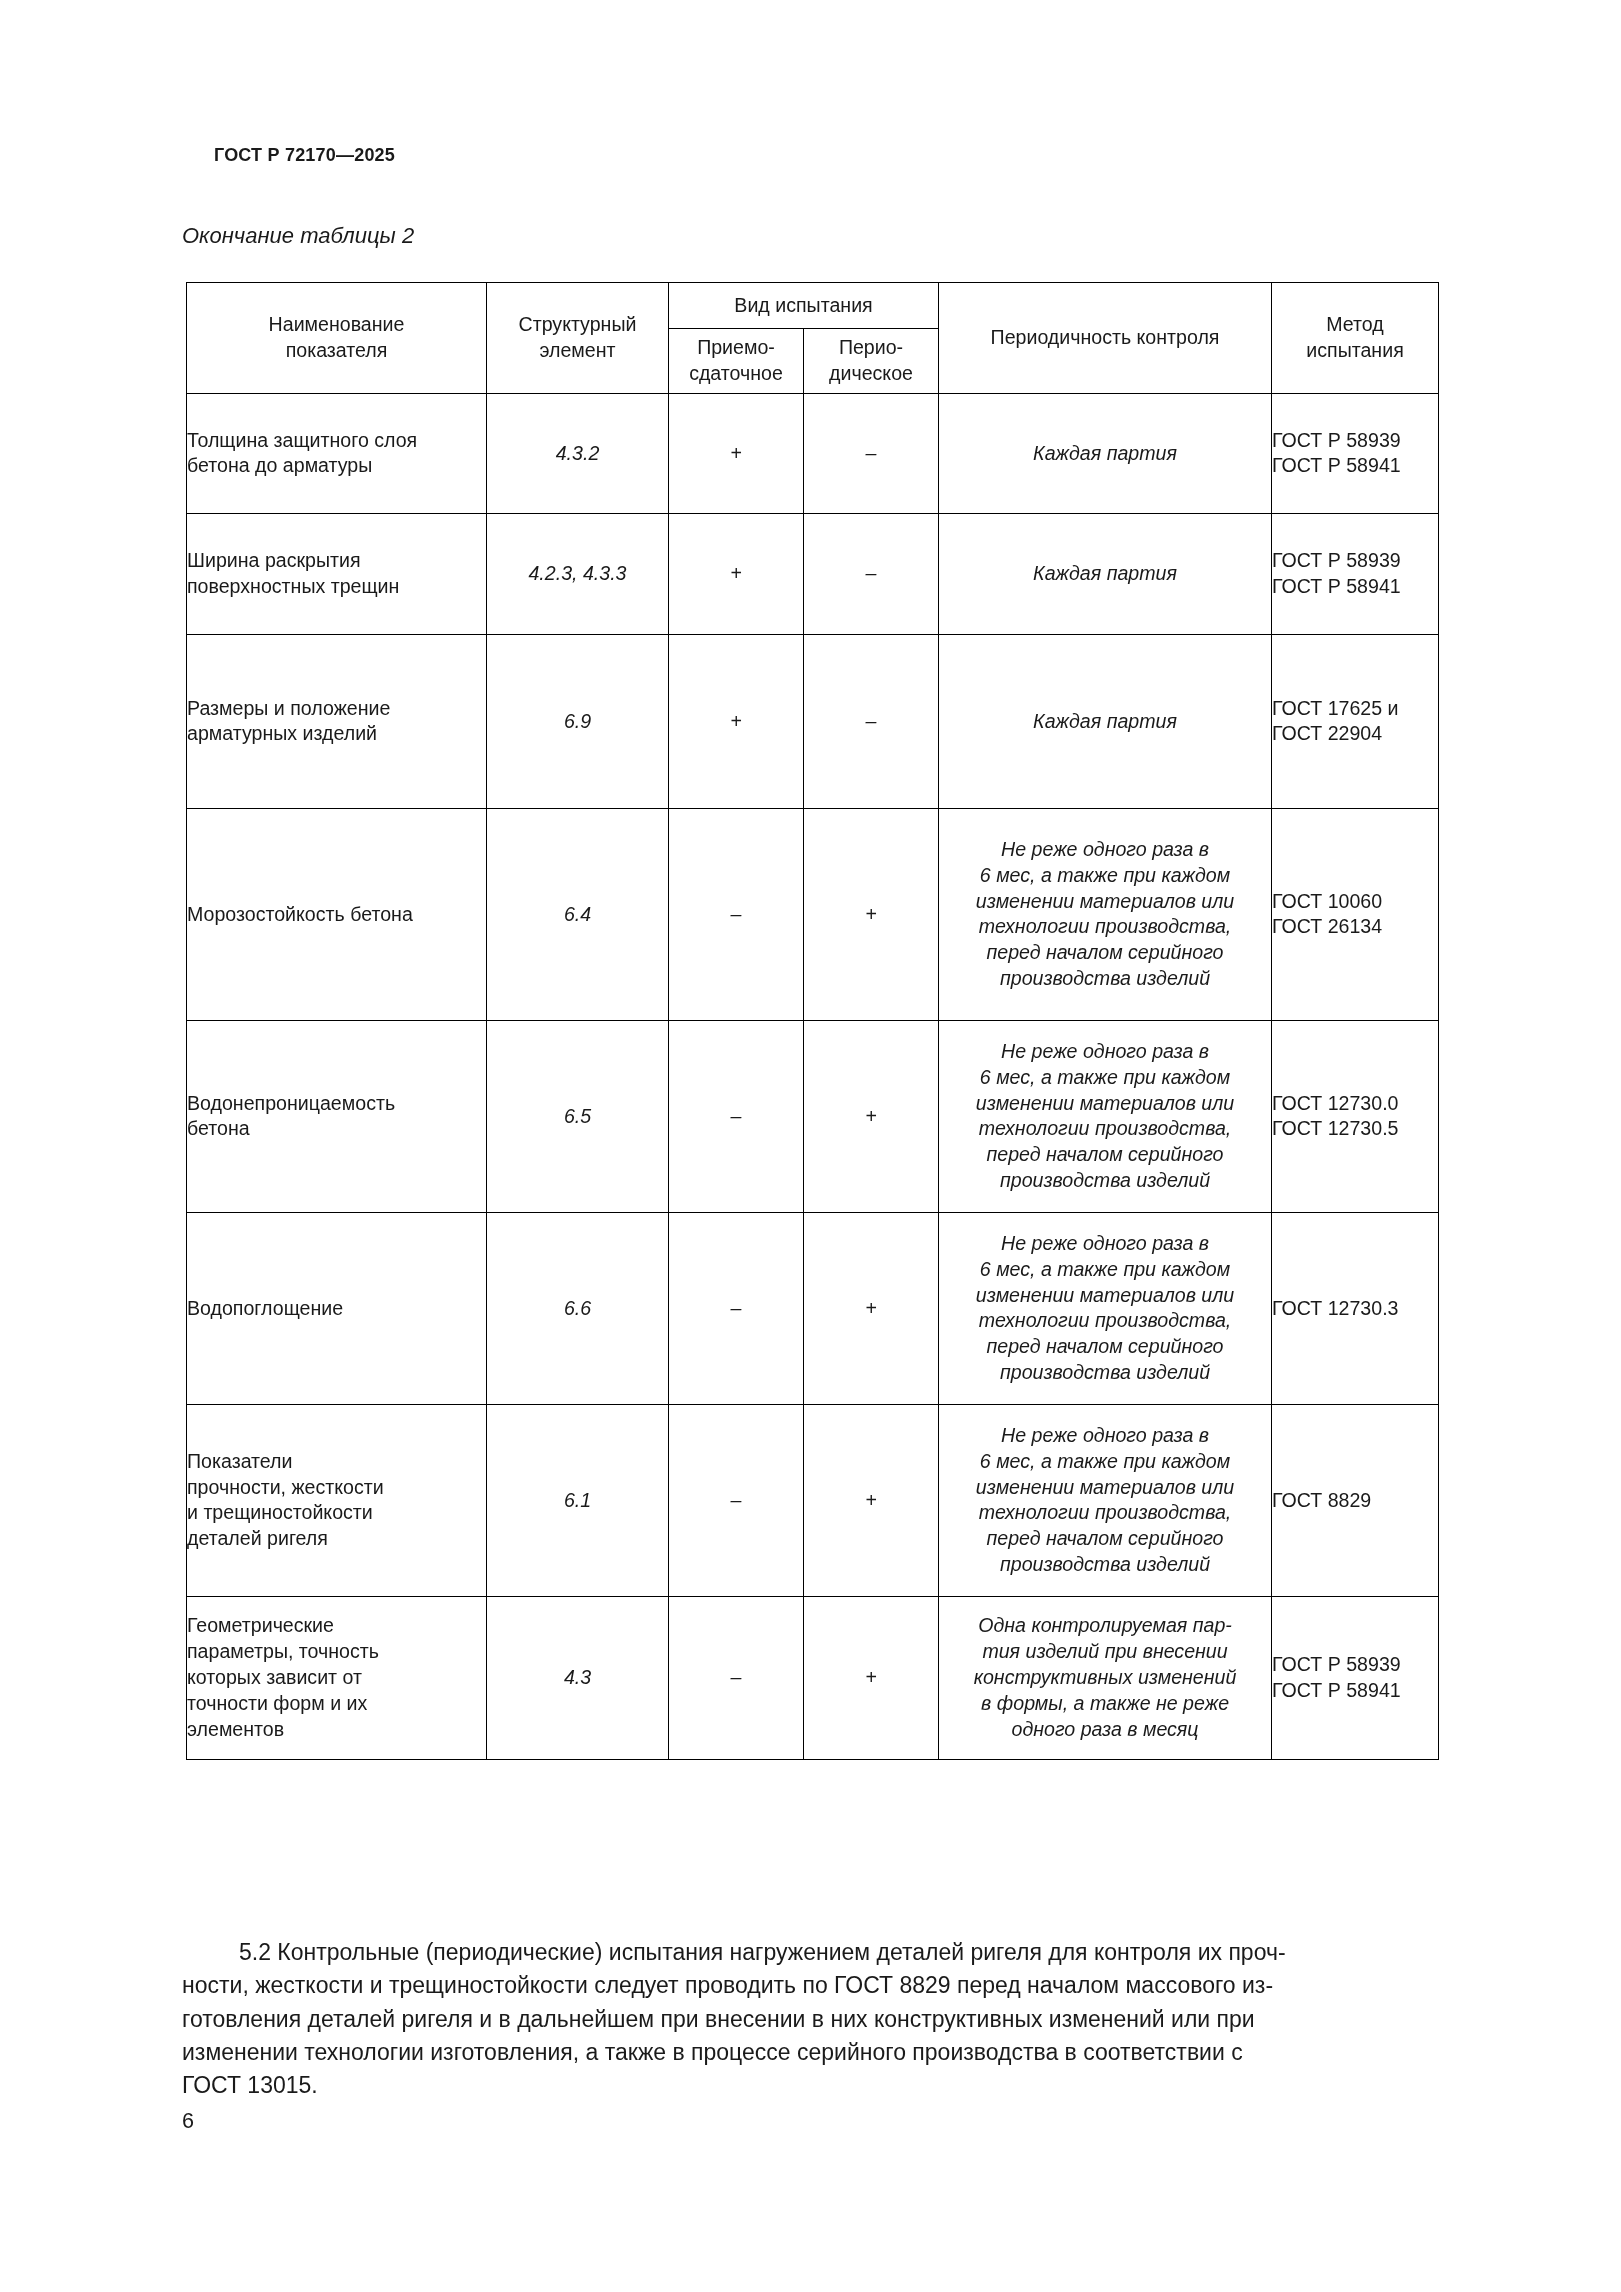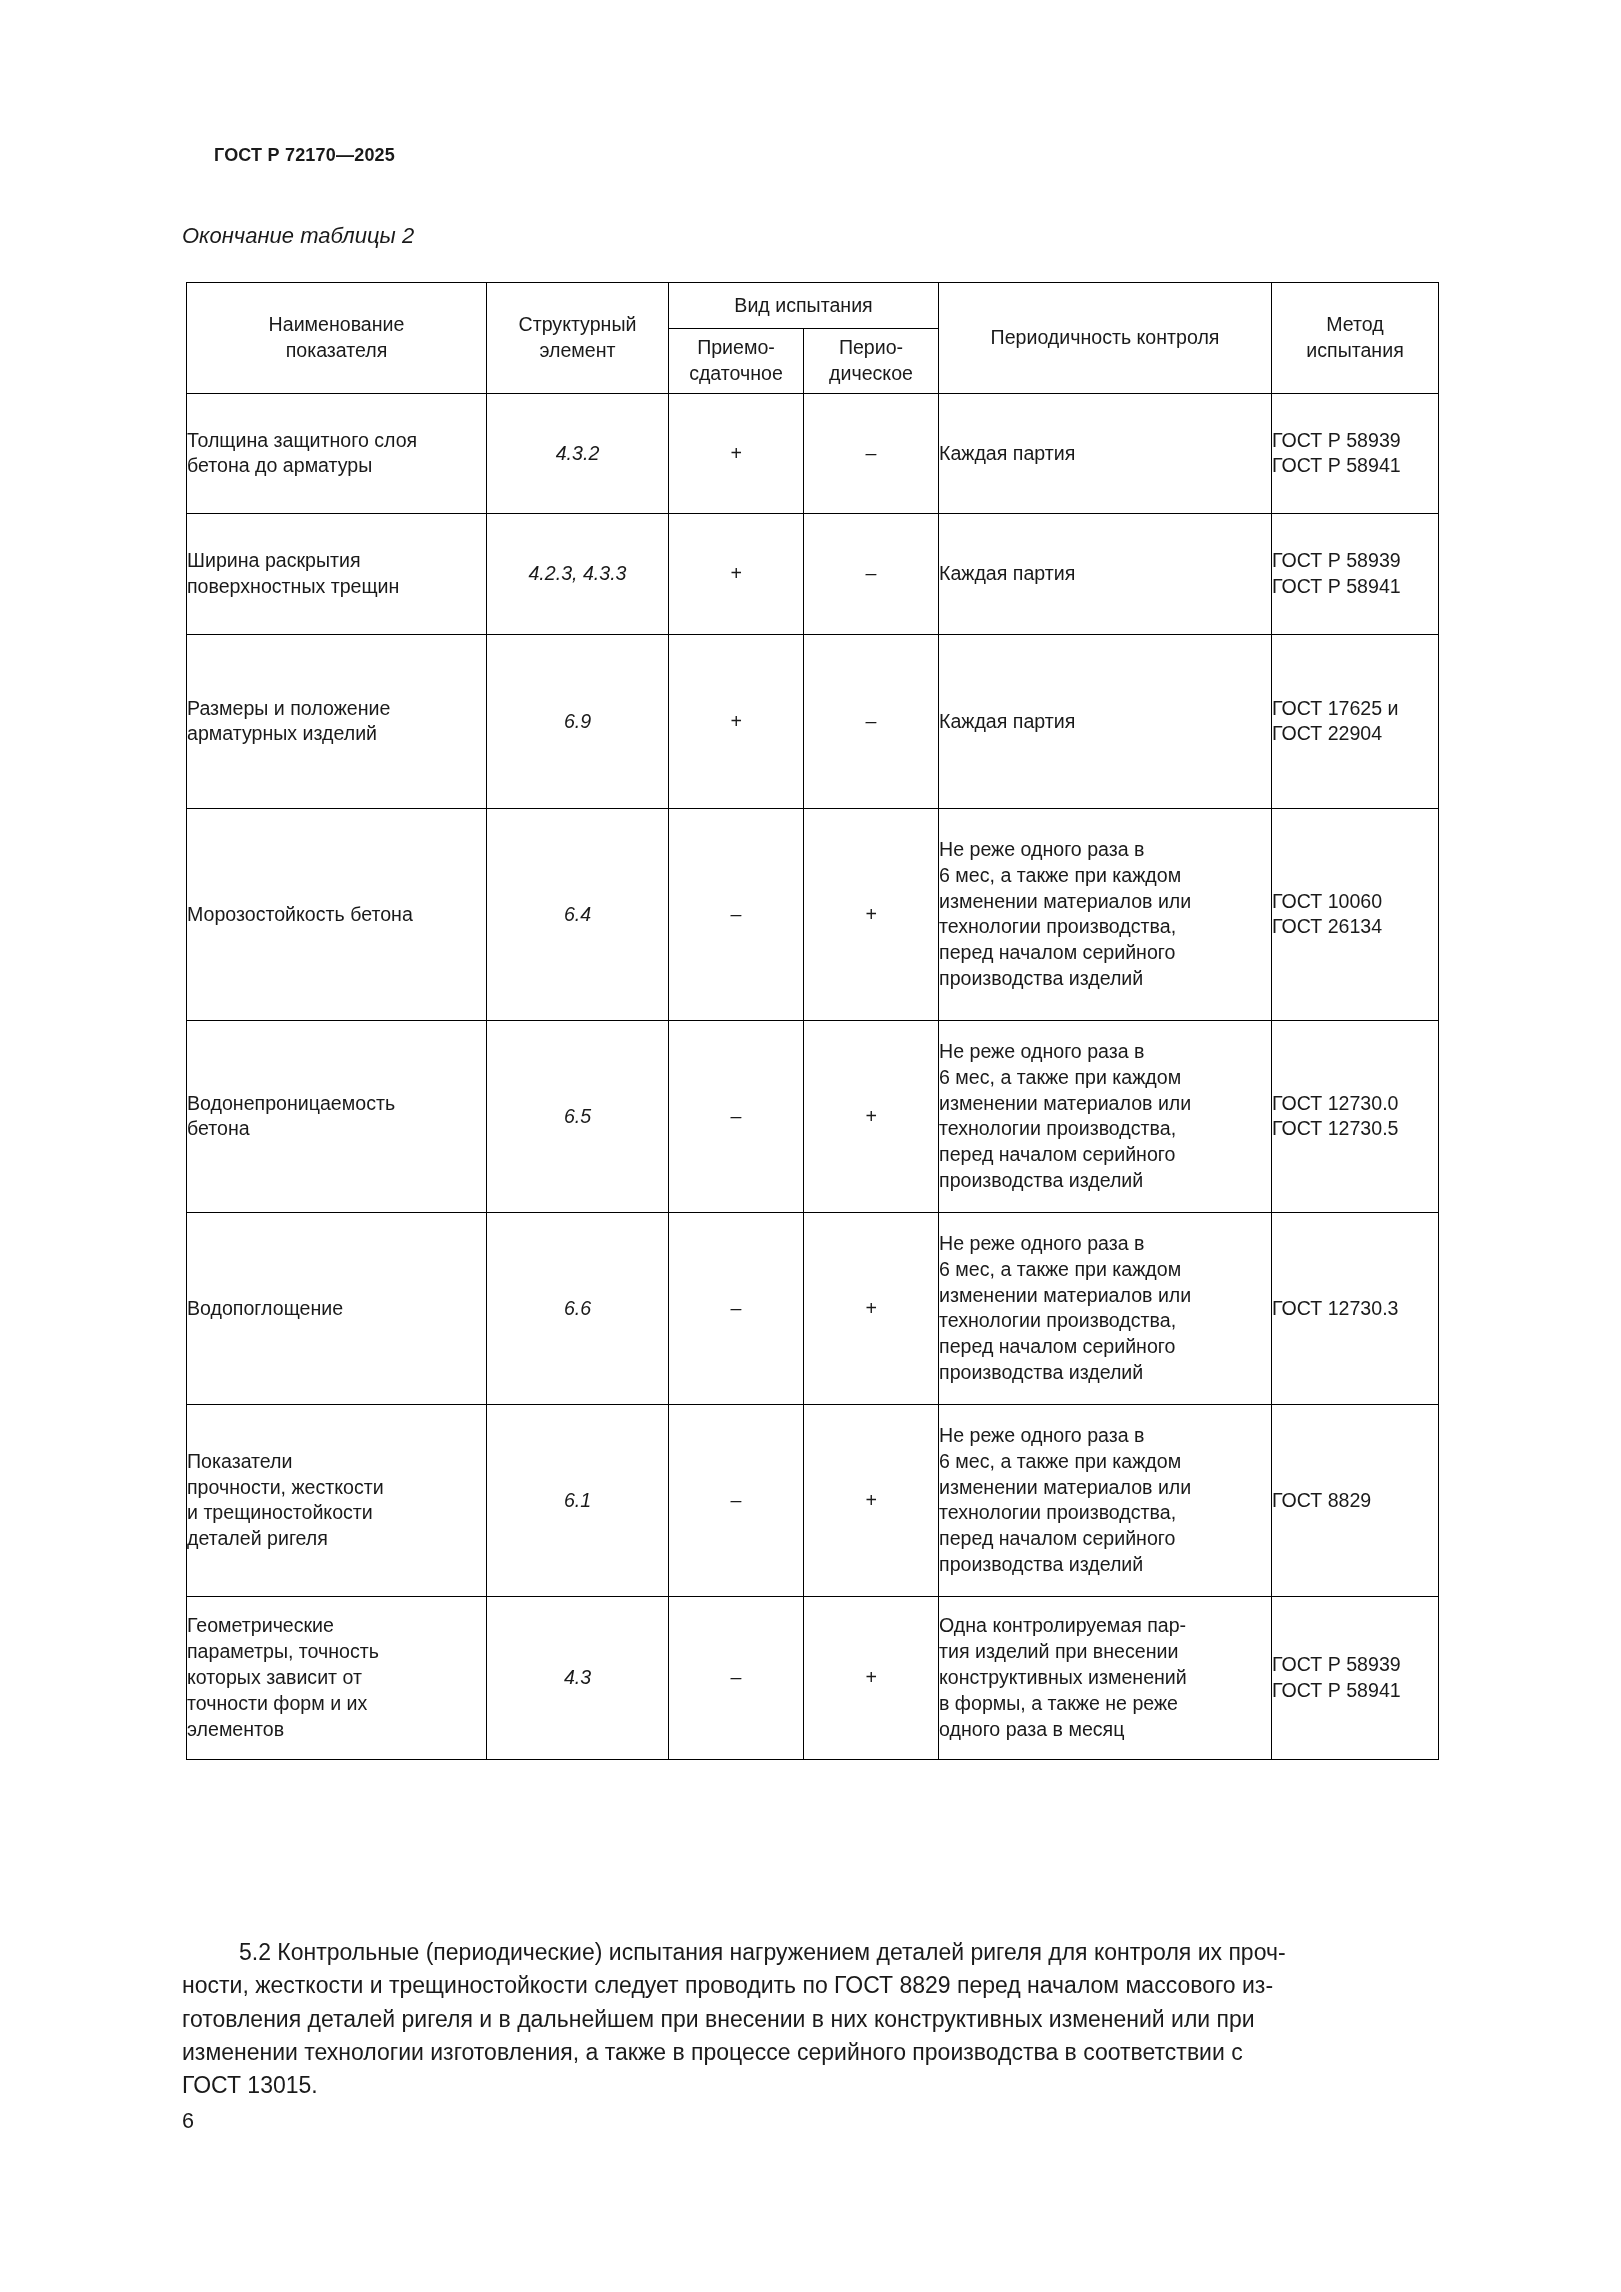--- a/index.html
+++ b/index.html
@@ -80,21 +80,23 @@
   td.cell-name {
     text-align: left;
     padding: 9.8px 0 9.8px 17.6px;
   }
   td.cell-center {
     text-align: center;
     padding: 9.8px 3.9px;
     font-style: italic;
   }
   td.cell-freq {
+    text-align: center;
     padding: 11.8px 13.7px;
+    font-style: italic;
   }
   td.cell-method {
     text-align: left;
     padding: 9.8px 5.9px;
   }
   .multiline { white-space: pre-line; }
 
   
   .hdr-vid { padding: 9.8px 3.9px 9.8px 3.9px !important; }
 

